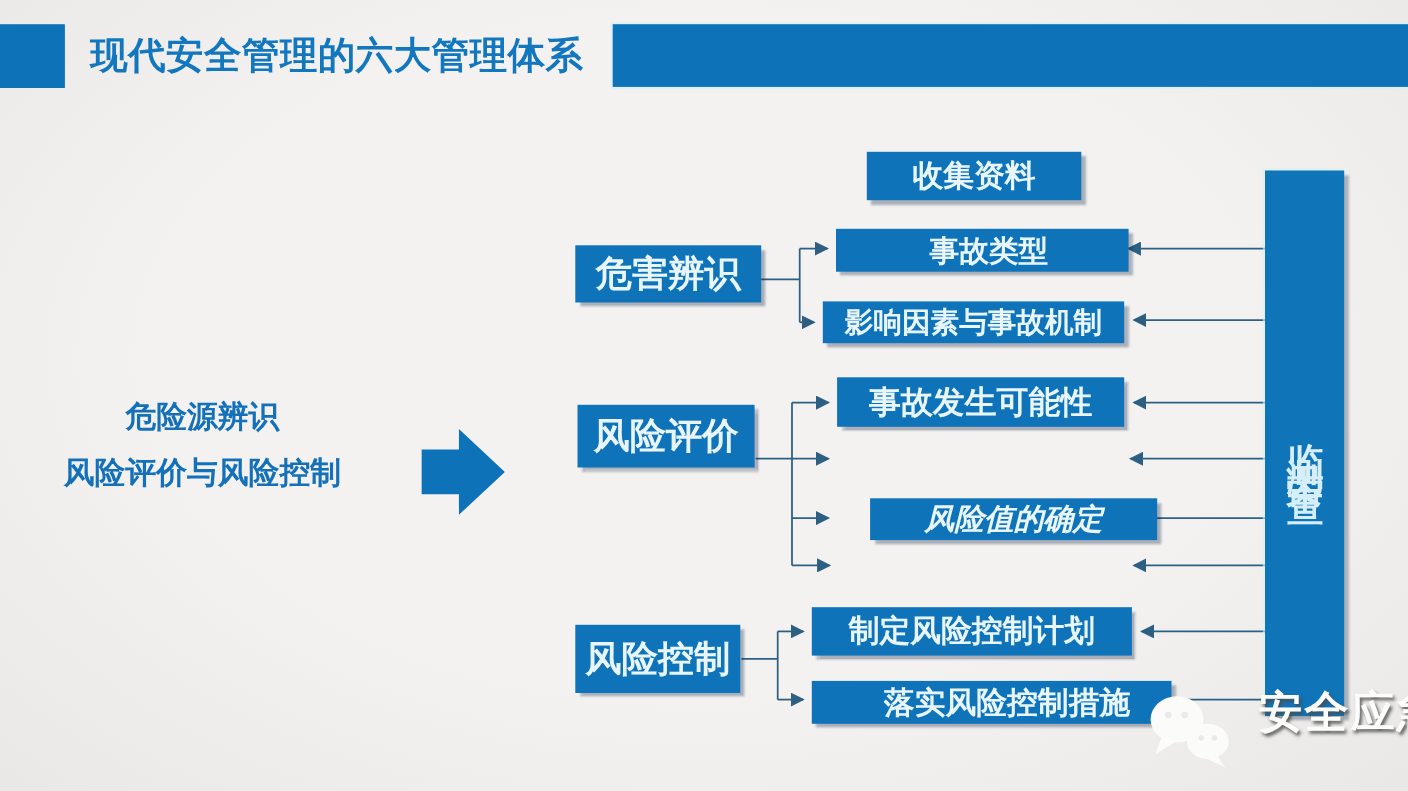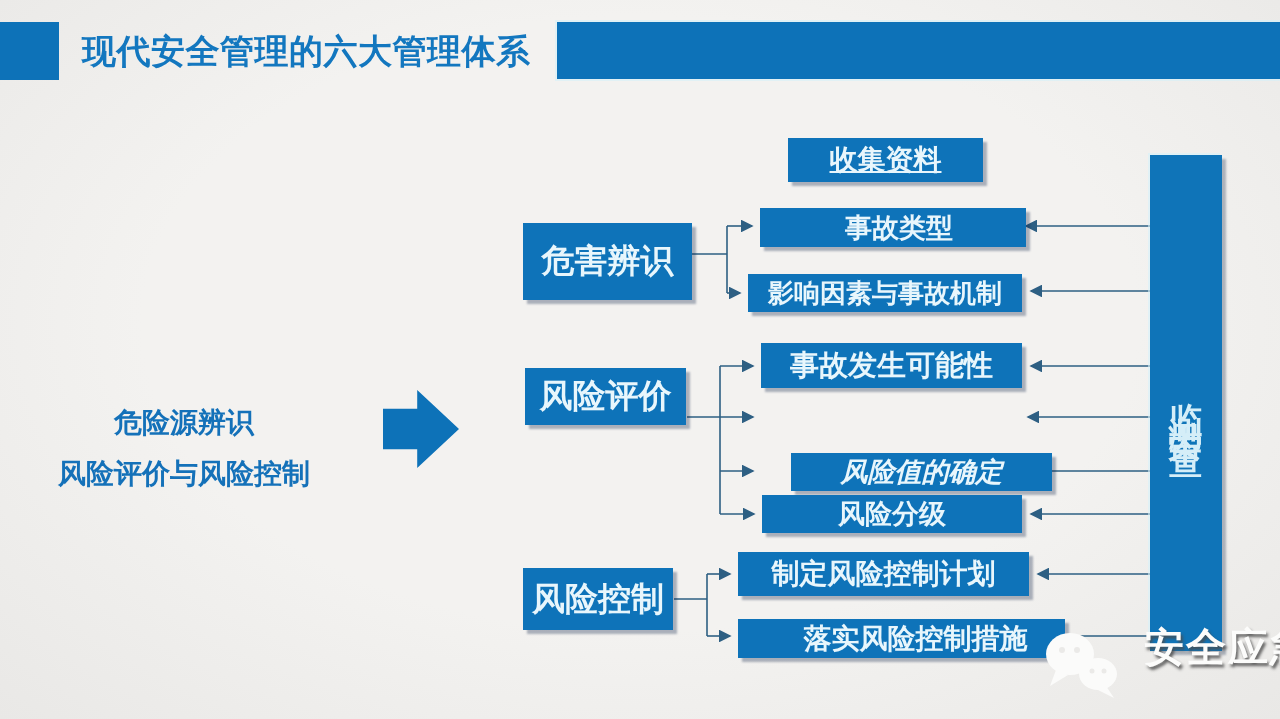--- a/index.html
+++ b/index.html
@@ -14,21 +14,21 @@
     position:absolute;left:82px;top:22px;height:58px;line-height:58px;
     font-size:34px;font-weight:bold;color:#1377bf;letter-spacing:0.5px;white-space:nowrap;
   }
   .hdr-bar{
     position:absolute;left:557px;top:22px;width:723px;height:57px;background:#0d72b8;
     box-shadow:0 0 0 2px rgba(210,240,250,.55);
   }
   
   .intro{
     position:absolute;left:38px;top:362px;width:292px;text-align:center;
-    color:#1471b9;font-weight:bold;font-size:28px;line-height:34px;margin-top:44px;
+    color:#1471b9;font-weight:bold;font-size:28px;line-height:34px;
   }
   .intro .l1{margin-bottom:17px;}
   .big-arrow{
     position:absolute;left:383px;top:390px;width:76px;height:78px;background:#0d72b8;
     clip-path:polygon(0 24%,45% 24%,45% 0,100% 50%,45% 100%,45% 76%,0 76%);
   }
   
   .box{
     position:absolute;background:#0e73b9;color:#e8f6fc;font-weight:bold;
     display:flex;align-items:center;justify-content:center;text-align:center;
@@ -95,30 +95,29 @@
       <line x1="1150" y1="291" x2="1031" y2="291" marker-end="url(#ah)"></line>
       <line x1="1150" y1="366" x2="1031" y2="366" marker-end="url(#ah)"></line>
       <line x1="1150" y1="417" x2="1028" y2="417" marker-end="url(#ah)"></line>
       <line x1="1150" y1="471" x2="1031" y2="471" marker-end="url(#ah)"></line>
       <line x1="1150" y1="514" x2="1031" y2="514" marker-end="url(#ah)"></line>
       <line x1="1150" y1="574" x2="1038" y2="574" marker-end="url(#ah)"></line>
       <line x1="1150" y1="636" x2="1046" y2="636" marker-end="url(#ah)"></line>
     </g>
   </svg>
 
-  <div class="box" style="left:788px;top:138px;width:195px;height:44px;font-size:28px;text-decoration:underline;">收集资料</div>
+  <div class="box" style="left:788px;top:138px;width:195px;height:44px;font-size:28px;">收集资料</div>
 
-  <div class="box" style="left:523px;top:223px;width:169px;height:77px;font-size:33px;">危害辨识</div>
+  <div class="box" style="left:523px;top:223px;width:169px;height:52px;font-size:33px;">危害辨识</div>
   <div class="box" style="left:760px;top:208px;width:254px;height:39px;font-size:27px;padding-left:12px;">事故类型</div>
   <div class="box" style="left:748px;top:274px;width:274px;height:38px;font-size:26px;">影响因素与事故机制</div>
 
   <div class="box" style="left:525px;top:368px;width:161px;height:57px;font-size:33px;">风险评价</div>
   <div class="box" style="left:761px;top:343px;width:261px;height:45px;font-size:29px;">事故发生可能性</div>
   <div class="box" style="left:791px;top:453px;width:261px;height:38px;font-size:27px;font-style:italic;">风险值的确定</div>
-  <div class="box" style="left:762px;top:495px;width:260px;height:38px;font-size:27px;">风险分级</div>
 
   <div class="box" style="left:523px;top:568px;width:150px;height:62px;font-size:33px;">风险控制</div>
   <div class="box" style="left:738px;top:552px;width:291px;height:44px;font-size:28px;">制定风险控制计划</div>
   <div class="box" style="left:738px;top:619px;width:299px;height:39px;font-size:28px;padding-left:28px;">落实风险控制措施</div>
 
   <div class="vbox" style="left:1150px;top:155px;width:72px;height:496px;font-size:34px;">监测审查</div>
 
   <div class="watermark">
     <svg class="wm-icon" width="94" height="74" viewBox="0 0 94 74">
       <g fill="#fbfbfa">

